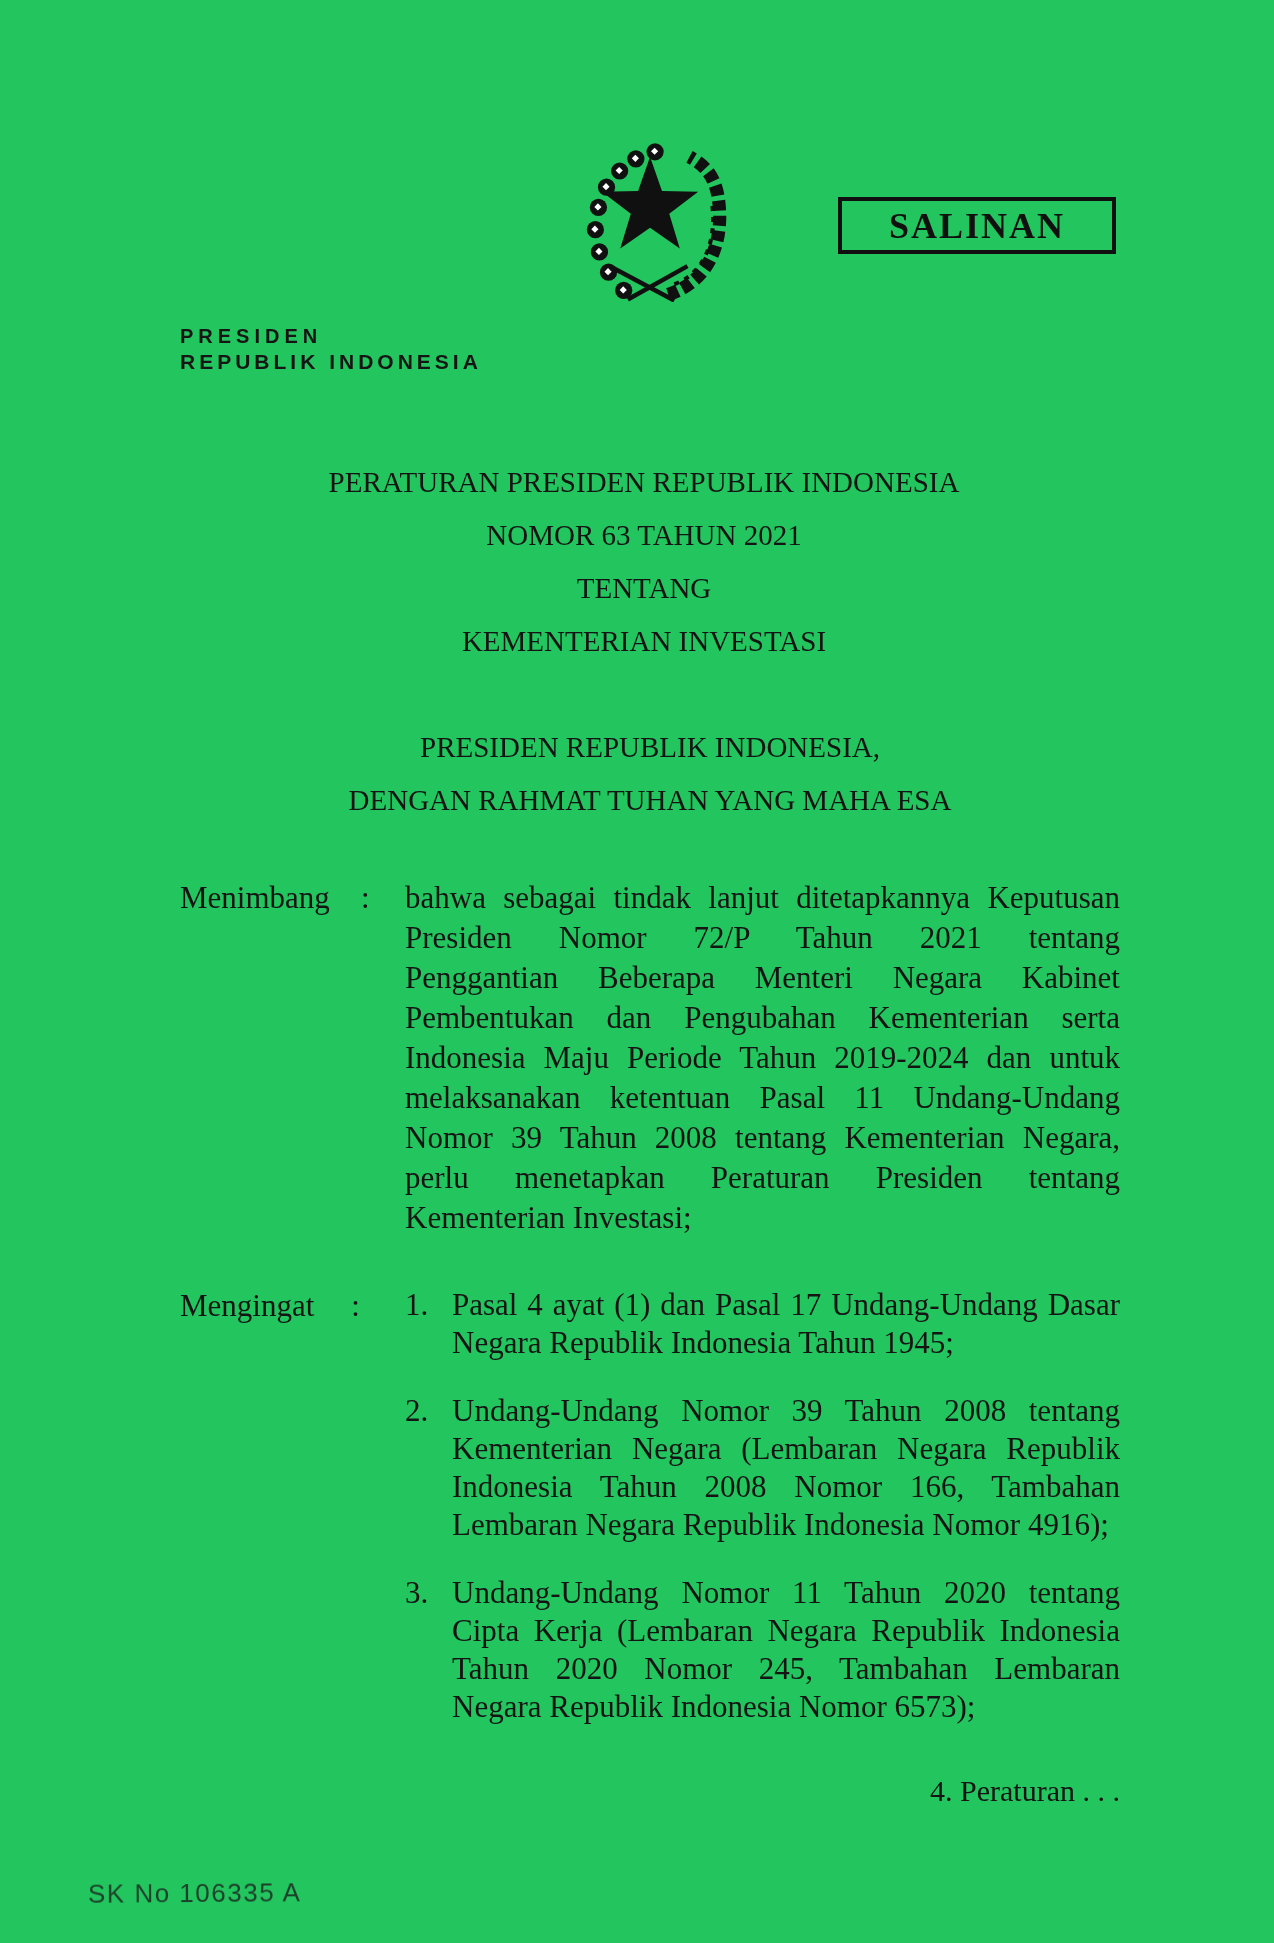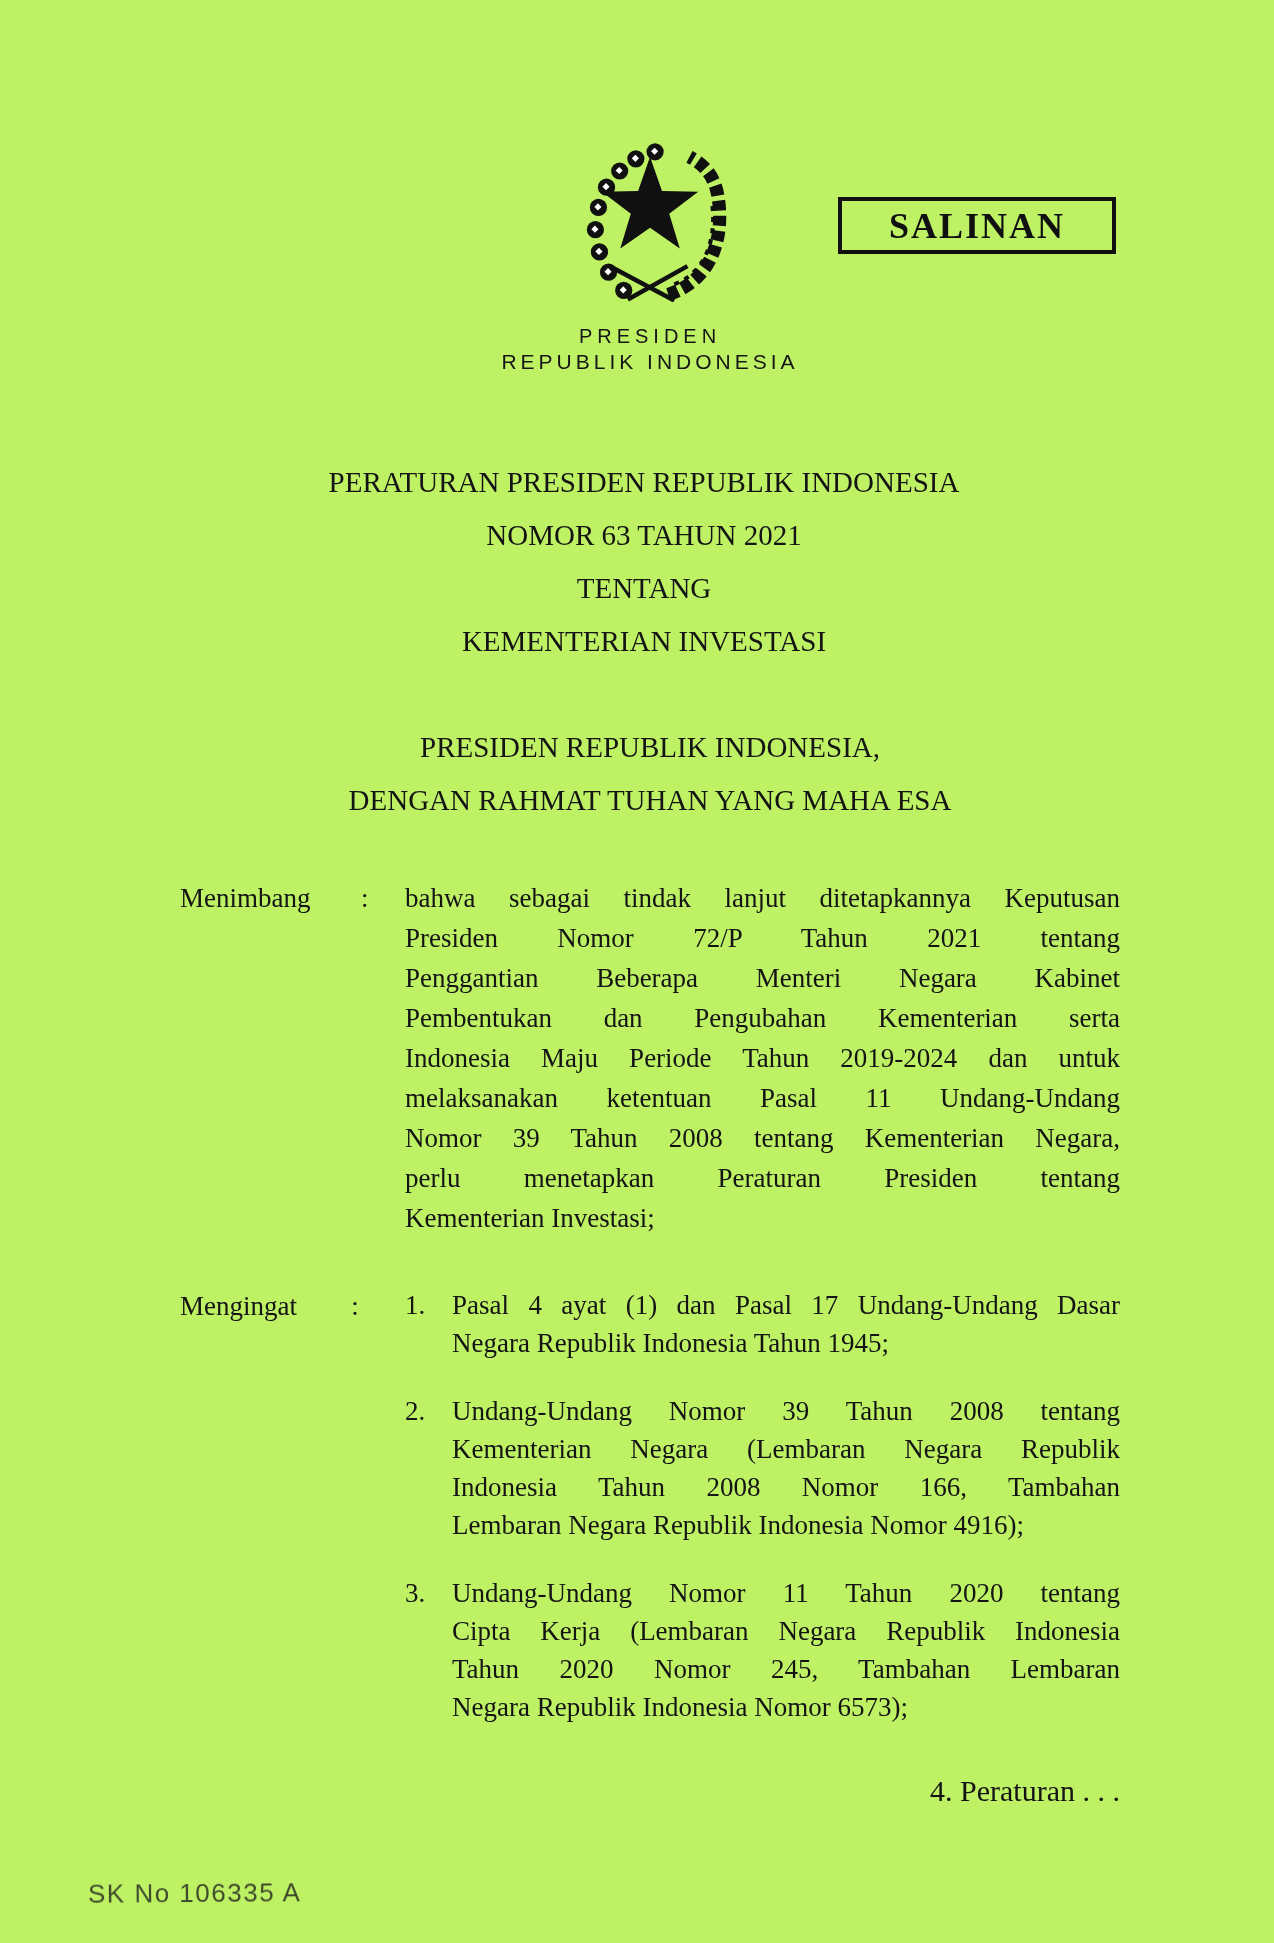--- a/index.html
+++ b/index.html
@@ -1,56 +1,55 @@
 <!DOCTYPE html>
 <html><head>
 <meta charset="utf-8">
 <style>
   html,body{margin:0;padding:0;background:#ffffff;}
   .page{
     position:relative;
     width:1274px;height:1943px;
-    background:#bef264;
+    background:#22c55e;
     color:#141414;
     font-family:"Liberation Serif", serif;
     overflow:hidden;
   }
   
   .emblem{position:absolute;left:561px;top:124px;width:172px;height:178px;}
   .salinan-box{
     position:absolute;left:838px;top:197px;width:278px;height:57px;
     border:4px solid #101010;
     display:flex;align-items:center;justify-content:center;
     box-sizing:border-box;
   }
   .salinan-text{
     font-family:"Liberation Serif", serif;
     font-weight:bold;font-size:36px;letter-spacing:2px;color:#101010;
   }
   .letterhead{
     position:absolute;left:180px;top:323px;width:940px;
-    text-align:center;
     font-family:"Liberation Sans", sans-serif;
-    font-weight:normal;color:#151515;
+    font-weight:bold;color:#151515;
   }
   .letterhead .lh1{font-size:20px;letter-spacing:5px;line-height:26px;}
   .letterhead .lh2{font-size:21px;letter-spacing:4px;line-height:26px;}
   
   .titleblock{
     position:absolute;left:174px;top:456px;width:940px;
     text-align:center;font-size:29px;color:#141414;
   }
   .titleblock .tline{line-height:53px;height:53px;}
   .preamble{
     position:absolute;left:180px;top:721px;width:940px;
     text-align:center;font-size:29px;
   }
   .preamble .tline{line-height:53px;height:53px;}
   
-  .hang-row{position:absolute;left:180px;width:940px;display:flex;font-size:27px;}
+  .hang-row{position:absolute;left:180px;width:940px;display:flex;font-size:31px;}
   .hang-row.menimbang{top:878px;}
   .hang-row.mengingat{top:1286px;gap:16px;}
   .hang-label{width:181px;line-height:40px;}
   .hang-colon{width:44px;line-height:40px;}
   .menimbang .hang-body{width:715px;}
   .mengingat .hang-body{width:715px;}
   .jl{line-height:40px;height:40px;text-align:justify;text-align-last:justify;white-space:nowrap;}
   .jl.last{text-align-last:left;}
   .mengingat .jl{line-height:38px;height:38px;}
   .m-item{display:flex;}

